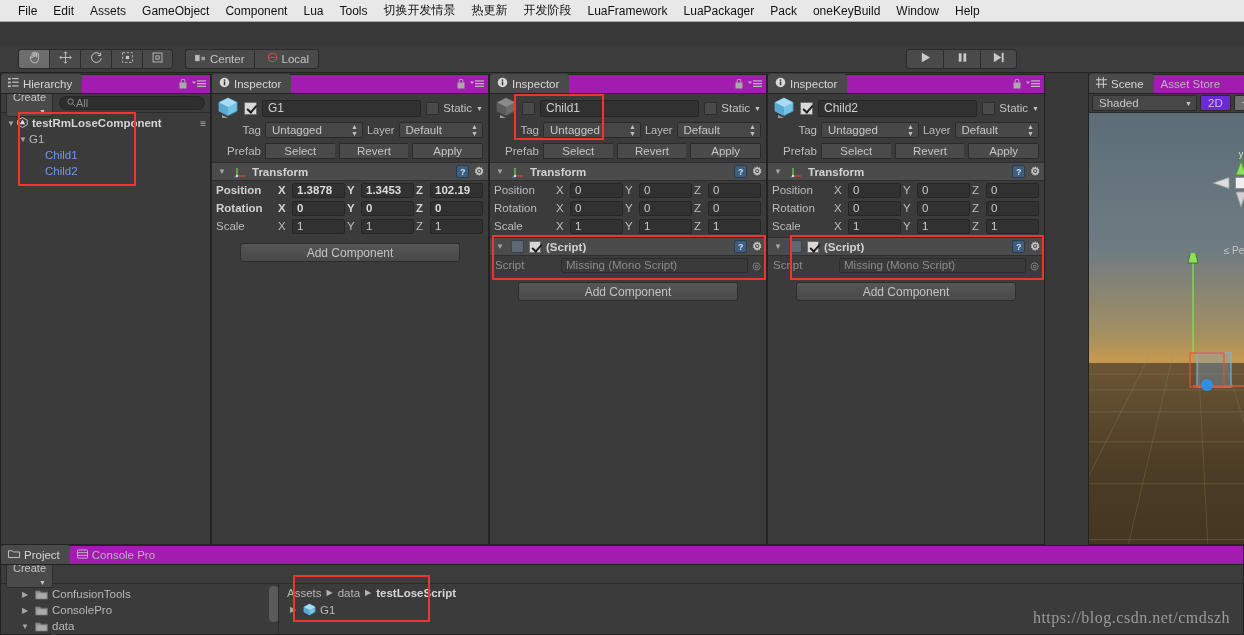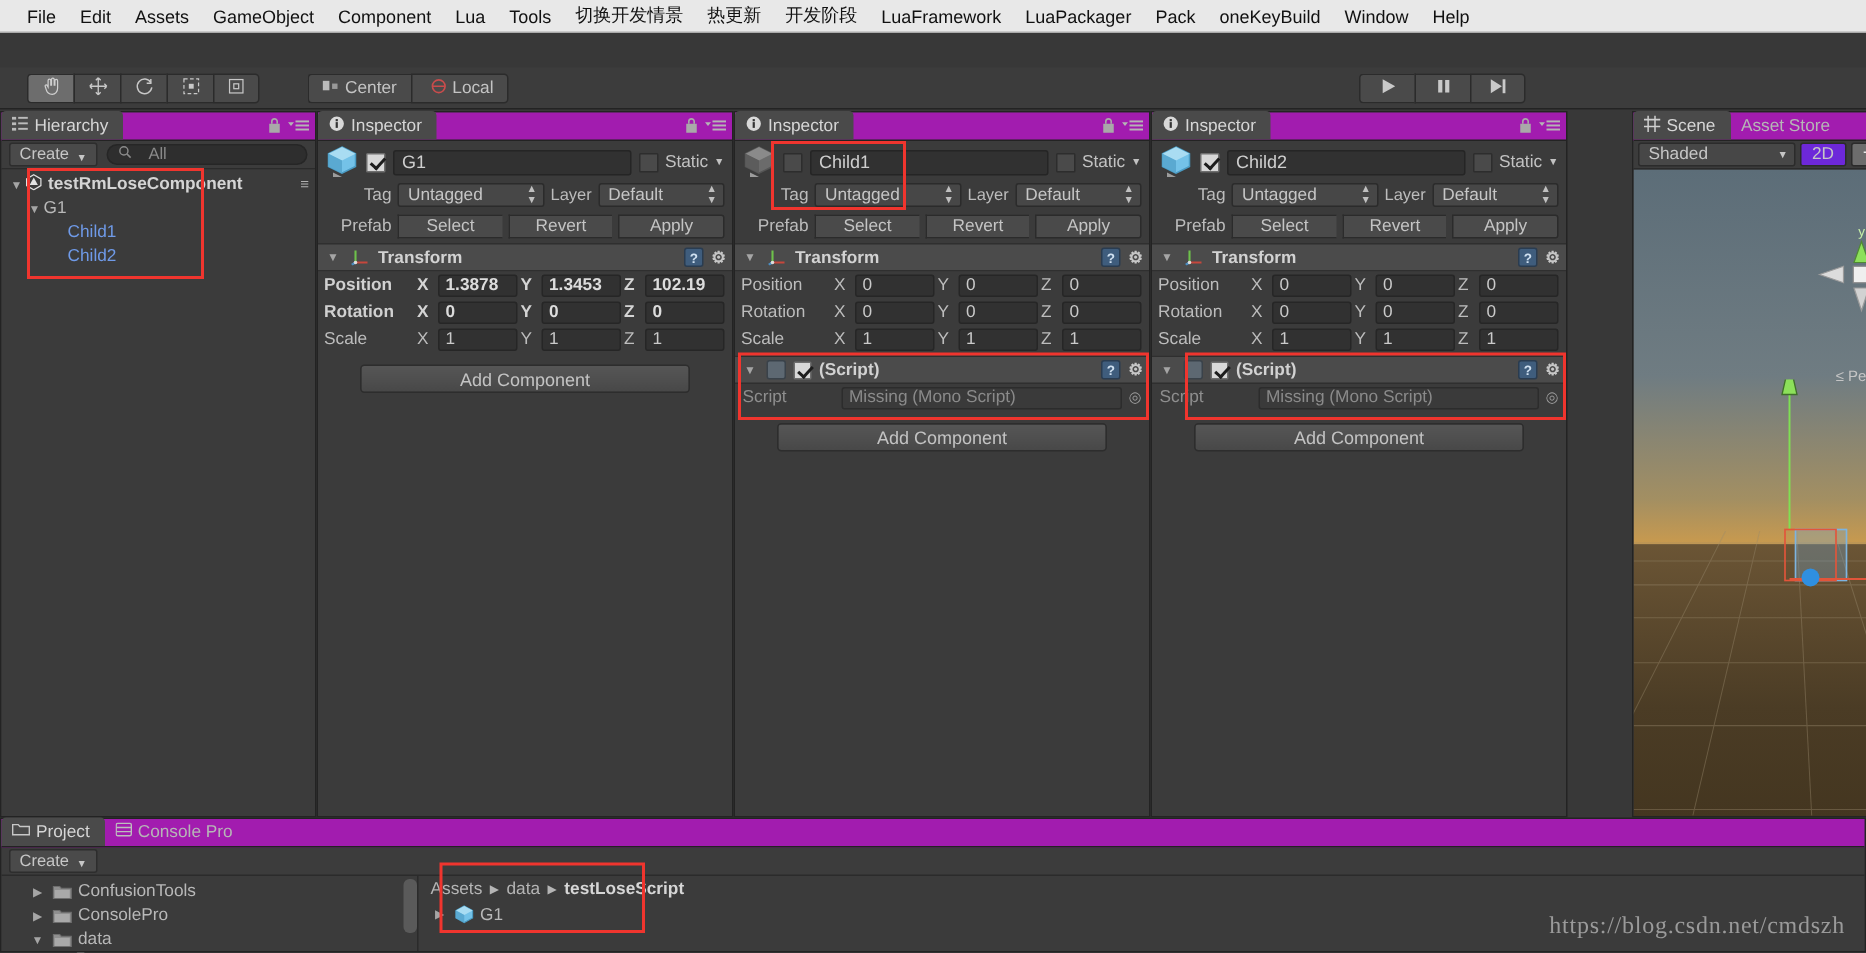--- a/index.html
+++ b/index.html
@@ -42,21 +42,21 @@
     width: 31px; height: 20px; background: #4a4a4a;
     border: 1px solid #2b2b2b; border-right: none;
     display: flex; align-items: center; justify-content: center;
     color: #c9c9c9;
   }
   .tool-btn:last-child { border-right: 1px solid #2b2b2b; }
   .tool-btn.active { background: #6d6d6d; }
   .tool-btn:first-child { border-radius: 3px 0 0 3px; }
   .tool-btn:last-child { border-radius: 0 3px 3px 0; }
 
-  .pivot-group { display: flex; margin-left: 32px; text-align: right; }
+  .pivot-group { display: flex; margin-left: 12px; text-align: right; }
   .pivot-btn {
     height: 20px; background: #4a4a4a; border: 1px solid #2b2b2b;
     display: flex; align-items: center; gap: 4px;
     padding: 0 9px; color: #c4c4c4; font-size: 11.5px;
   }
   .pivot-btn:first-child { border-radius: 3px 0 0 3px; border-right: none; }
   .pivot-btn:last-child  { border-radius: 0 3px 3px 0; padding-left: 12px; }
 
   .play-group { position: absolute; left: 906px; display: flex; }
   .play-btn {
@@ -81,26 +81,26 @@
   .tab.active { background: #4a4a4a; border-radius: 3px 3px 0 0; color: #d6d6d6; }
   .tab-right { position: absolute; right: 4px; top: 3px; display: flex; gap: 4px; align-items: center; }
 
   .subbar {
     height: 19px; background: #3c3c3c; display: flex; align-items: center;
     gap: 6px; padding: 0 5px; border-bottom: 1px solid #2b2b2b;
   }
   .create-btn {
     background: #4a4a4a; border: 1px solid #2d2d2d; border-radius: 2px;
     padding: 1px 6px; font-size: 11px; color: #c6c6c6;
-    display: flex; align-items: flex-end; gap: 5px;
+    display: flex; align-items: flex-end; gap: 5px; flex-direction: column;
   }
   .search-field {
     flex: 1; height: 14px; background: #2e2e2e; border: 1px solid #262626;
     border-radius: 7px; display: flex; align-items: center;
-    padding: 0 7px; color: #8a8a8a; font-size: 11px; gap: 11px;
+    padding: 0 7px; color: #8a8a8a; font-size: 11px; gap: 0;
   }
 
   
   .hier-body { background: #3b3b3b; height: calc(100% - 38px); padding-top: 2px; }
   .hrow { height: 16px; display: flex; align-items: center; font-size: 11.5px; padding-left: 4px; }
   .foldout { width: 12px; text-align: center; font-size: 8px; color: #a5a5a5; }
   .scene-name { font-weight: bold; color: #d4d4d4; display: flex; align-items: center; gap: 4px; }
   .child-blue { color: #6f9ae8; }
 
   

